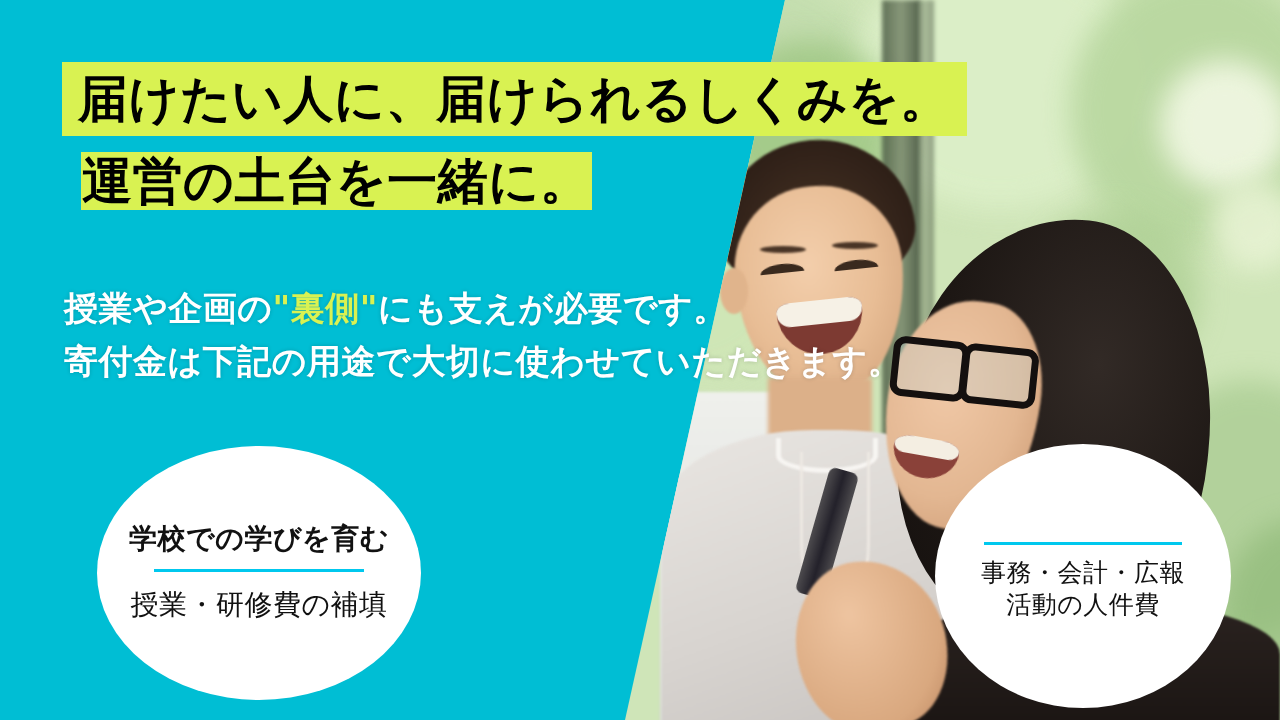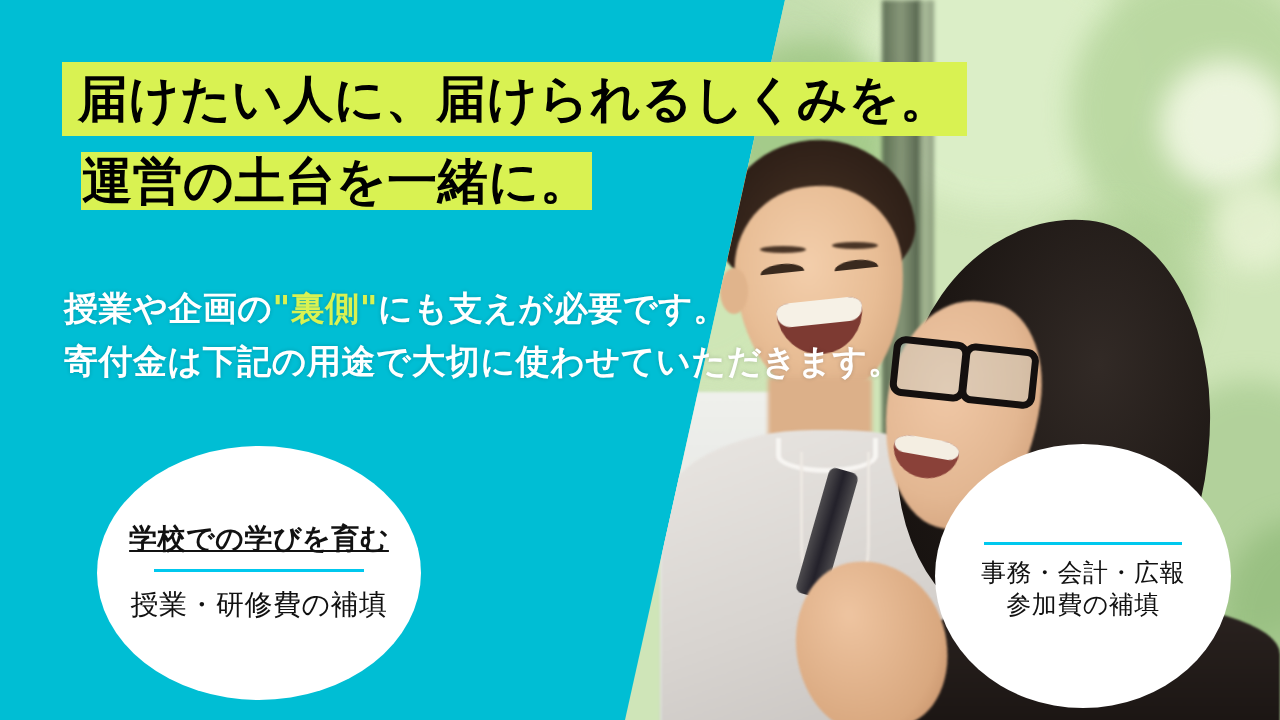--- a/index.html
+++ b/index.html
@@ -215,21 +215,21 @@
   #card-3 { left: 935px; top: 444px; width: 296px; height: 264px; padding: 0 14px; }
 
   .card-title {
     font-size: 27px;
     font-weight: 700;
     color: #111111;
     line-height: 1.22;
     letter-spacing: .5px;
     white-space: pre-line;
   }
-  #card-1 .card-title { font-size: 28px; text-decoration: underline; }
+  #card-1 .card-title { font-size: 28px; }
   .card-divider {
     width: 74%;
     height: 3px;
     background: var(--divider, #00c8ee);
     margin: 11px 0 12px;
   }
   #card-1 .card-divider { margin: 13px 0 15px; }
   .card-body {
     font-size: 25px;
     font-weight: 400;
@@ -310,16 +310,16 @@
   <div class="card" id="card-1">
     <div class="card-title">学校での学びを育む</div>
     <div class="card-divider"></div>
     <div class="card-body">授業・研修費の補填</div>
   </div>
 
 
   <div class="card" id="card-3">
     <div class="card-divider"></div>
     <div class="card-body">事務・会計・広報
-参加費の補填</div>
+活動の人件費</div>
   </div>
 
 </div>
 
 </body></html>

